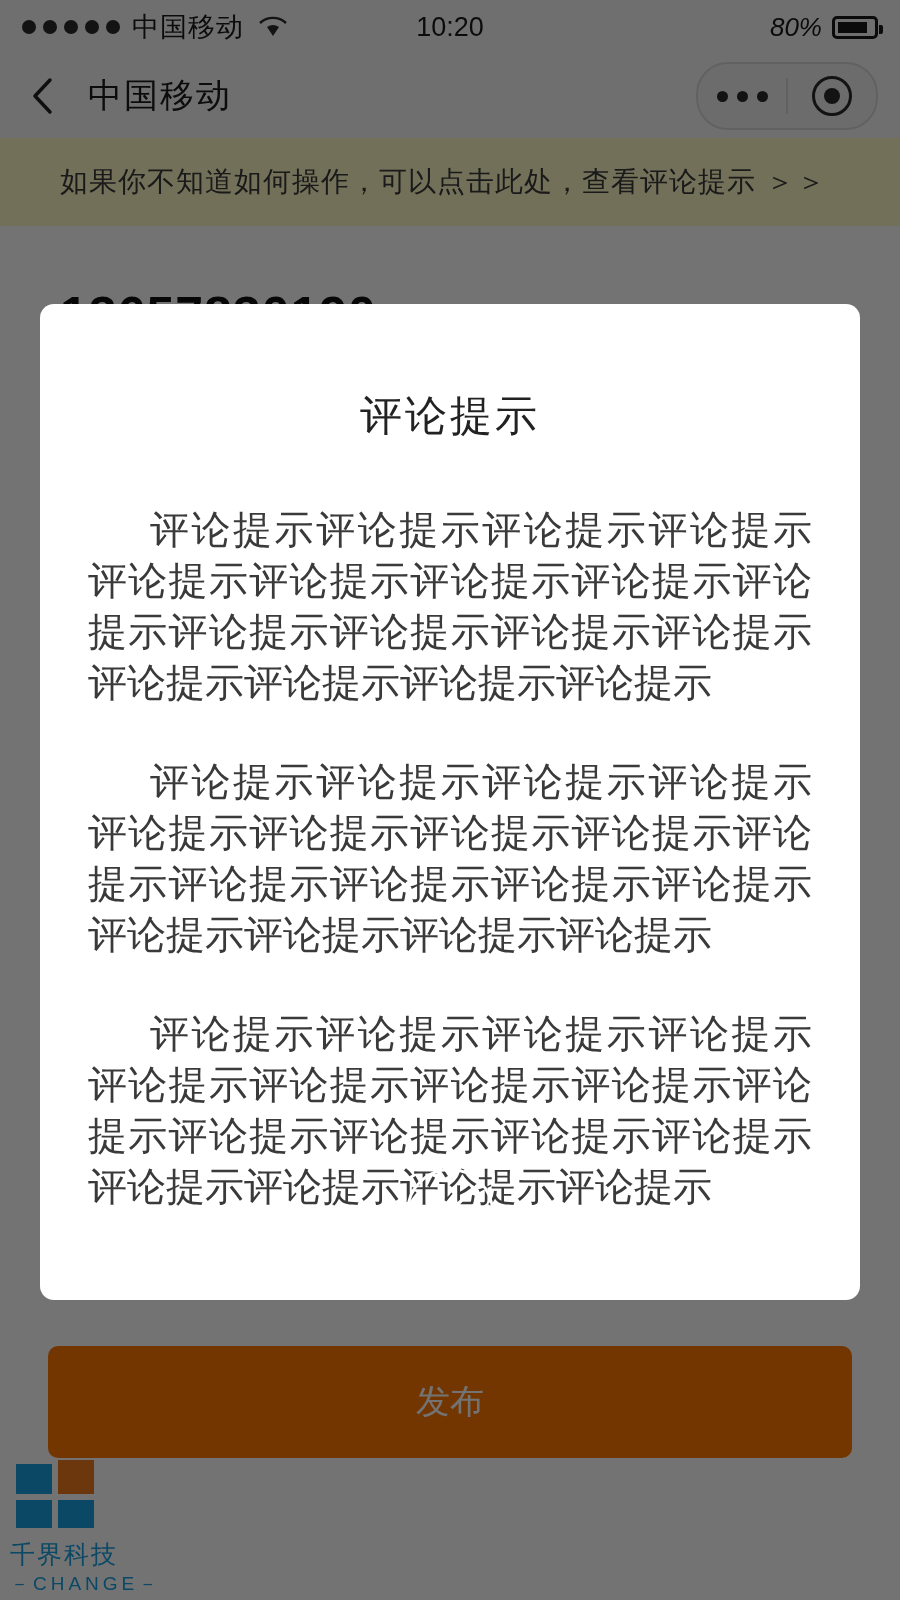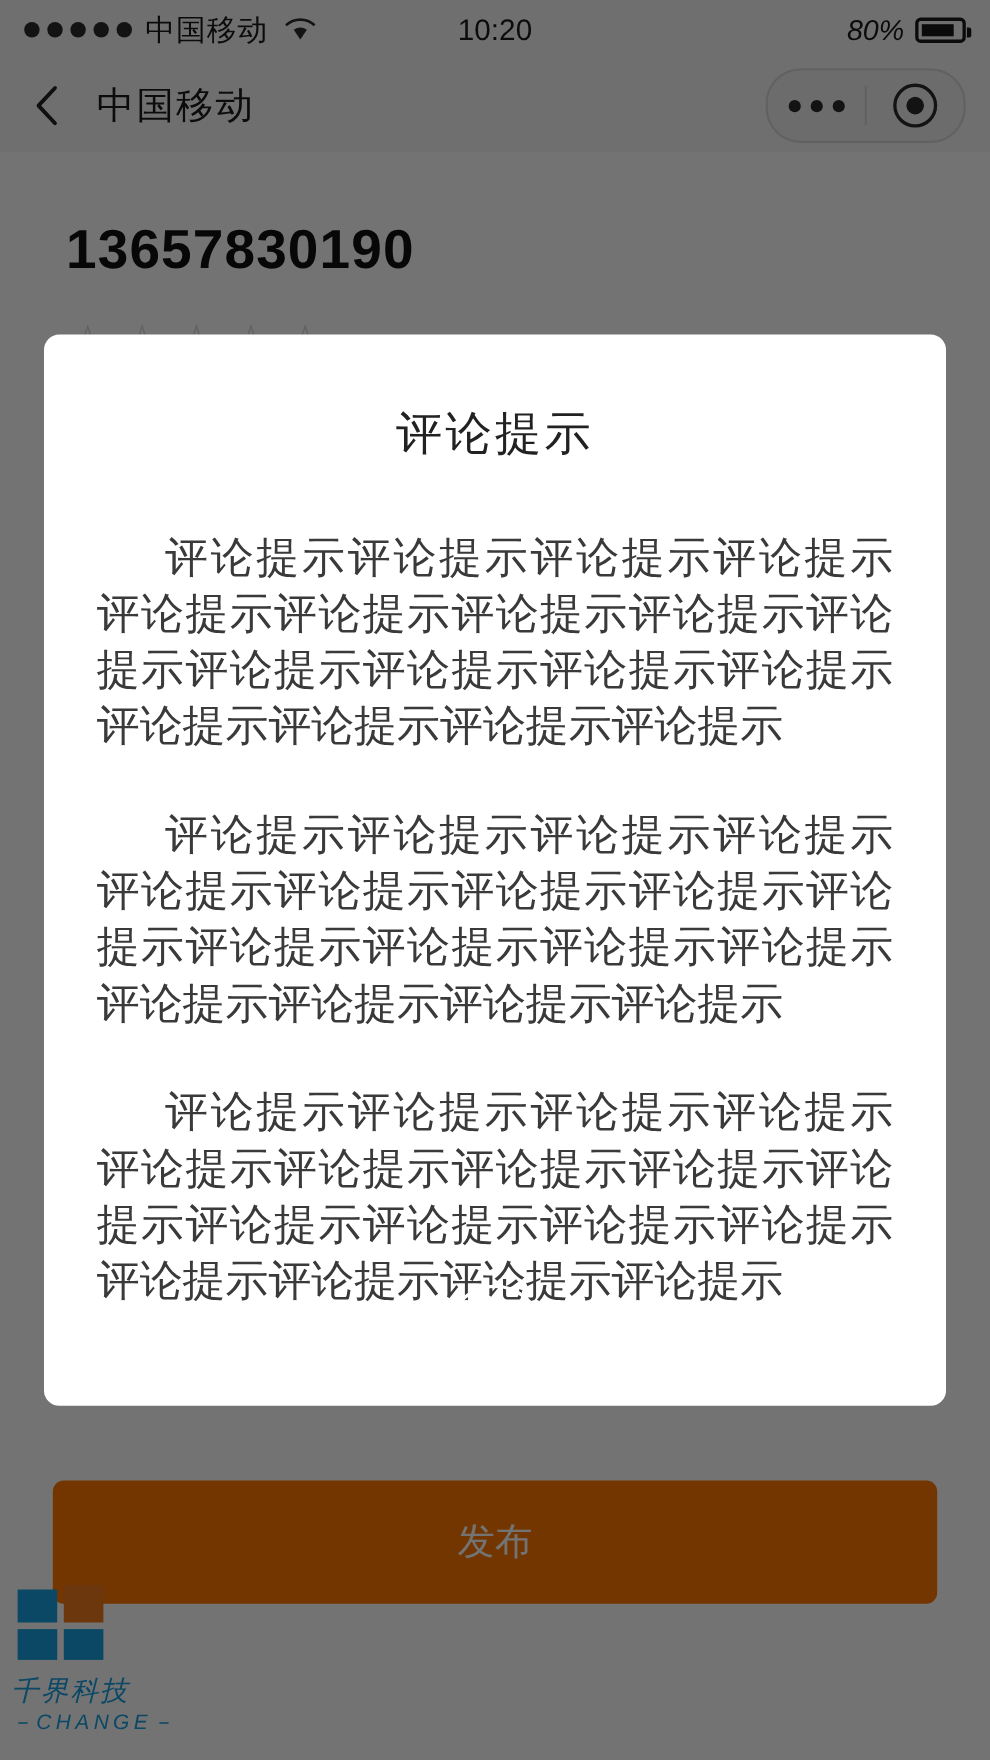--- a/index.html
+++ b/index.html
@@ -246,23 +246,22 @@
     color: #ffffff;
     font-size: 34px;
     border: none;
     margin-top: 24px;
   }
 
   
   .watermark {
     position: absolute;
     left: 10px;
-    bottom: 21px;
+    bottom: 3px;
     width: 190px;
-    font-style: italic;
   }
   .wm-text1 {
     font-size: 25px;
     color: #1aa0e0;
     letter-spacing: 2px;
     margin-top: 2px;
   }
   .wm-text2 {
     font-size: 19px;
     color: #1aa0e0;
@@ -276,21 +275,21 @@
     background: rgba(0,0,0,0.55);
     z-index: 10;
   }
   .modal {
     position: absolute;
     left: 40px;
     right: 40px;
     top: 304px;
     background: #ffffff;
     border-radius: 14px;
-    padding: 62px 48px 40px 48px;
+    padding: 84px 48px 40px 48px;
     box-sizing: border-box;
     min-height: 810px;
   }
   .modal-title {
     text-align: center;
     font-size: 42px;
     color: #222;
     letter-spacing: 3px;
   }
   .modal-body { margin-top: 60px; }
@@ -366,20 +365,24 @@
               <i></i>
             </span>
         </div>
         <div class="divider"></div>
         <div class="seg">
           <span class="target"></span>
         </div>
       </div>
     </div>
 
+    <div class="tipbar">
+      <span>如果你不知道如何操作，可以点击此处，查看评论提示</span>
+      <span class="arrows">＞＞</span>
+    </div>
 
     <div class="phone-num">13657830190</div>
     <div class="stars">☆☆☆☆☆</div>
     <div class="comment-area"></div>
 
     <div class="radio-row">
       <div class="radio-item">
         <span class="radio"></span>
         <span class="radio-label">匿名评价</span>
       </div>

